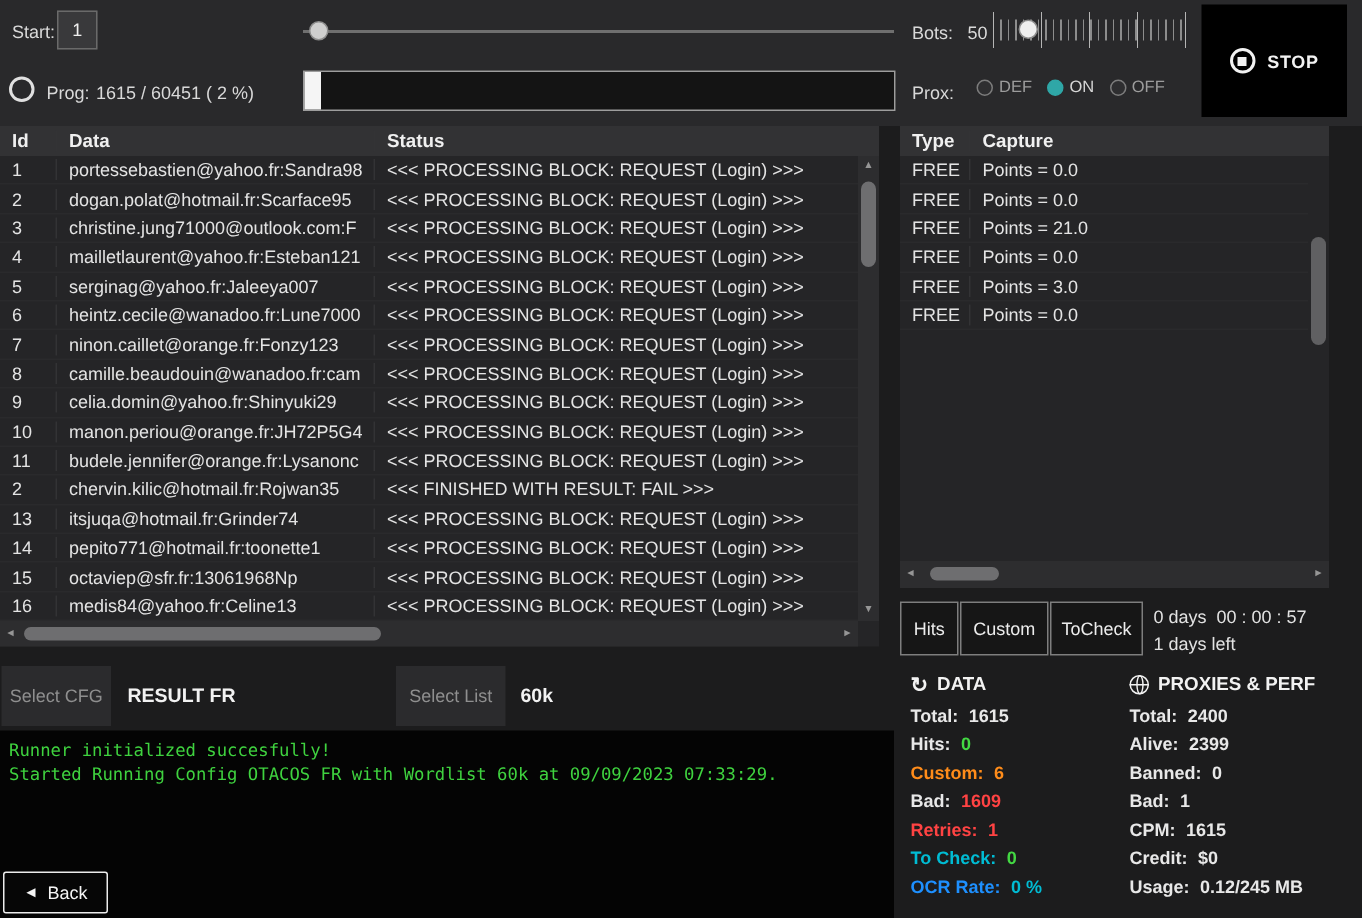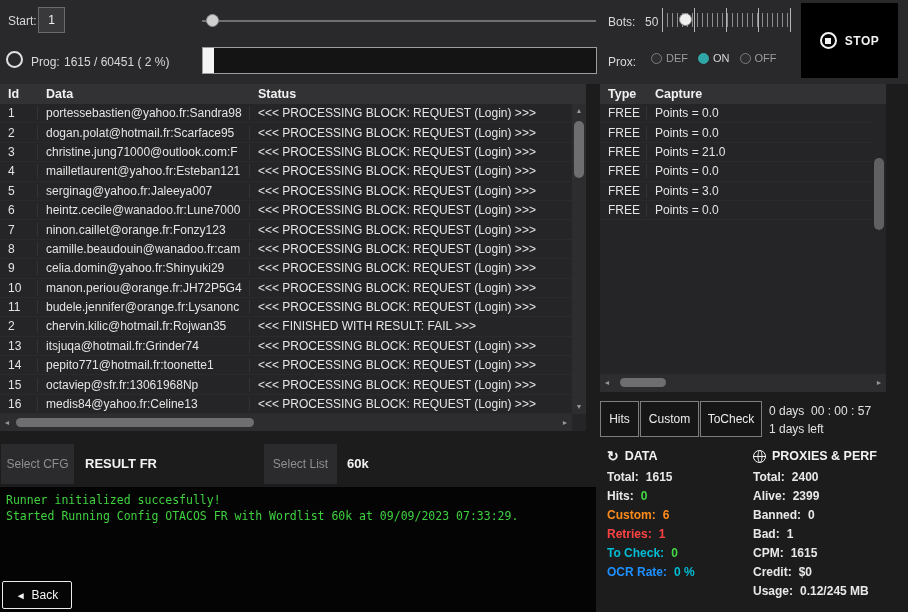--- a/index.html
+++ b/index.html
@@ -342,20 +342,21 @@
 
   <div class="stats-col data-stats">
     <div class="stats-header">
       <span class="refresh-icon">↻</span>
       <span>DATA</span>
     </div>
     <div>
         <div class="stat-line"><span class="stat-label" style="color: rgb(232, 232, 232);">Total:</span><span class="stat-value" style="color: rgb(232, 232, 232);">1615</span></div>
         <div class="stat-line"><span class="stat-label" style="color: rgb(232, 232, 232);">Hits:</span><span class="stat-value" style="color: rgb(67, 216, 67);">0</span></div>
         <div class="stat-line"><span class="stat-label" style="color: rgb(255, 140, 26);">Custom:</span><span class="stat-value" style="color: rgb(255, 140, 26);">6</span></div>
+        <div class="stat-line"><span class="stat-label" style="color: rgb(232, 232, 232);">Bad:</span><span class="stat-value" style="color: rgb(255, 67, 67);">1609</span></div>
         <div class="stat-line"><span class="stat-label" style="color: rgb(255, 67, 67);">Retries:</span><span class="stat-value" style="color: rgb(255, 67, 67);">1</span></div>
         <div class="stat-line"><span class="stat-label" style="color: rgb(0, 188, 212);">To Check:</span><span class="stat-value" style="color: rgb(67, 216, 67);">0</span></div>
         <div class="stat-line"><span class="stat-label" style="color: rgb(30, 144, 255);">OCR Rate:</span><span class="stat-value" style="color: rgb(0, 188, 212);">0 %</span></div>
       </div>
   </div>
 
   <div class="stats-col proxy-stats">
     <div class="stats-header">
       <span class="globe-icon">
         <span class="meridian"></span>

